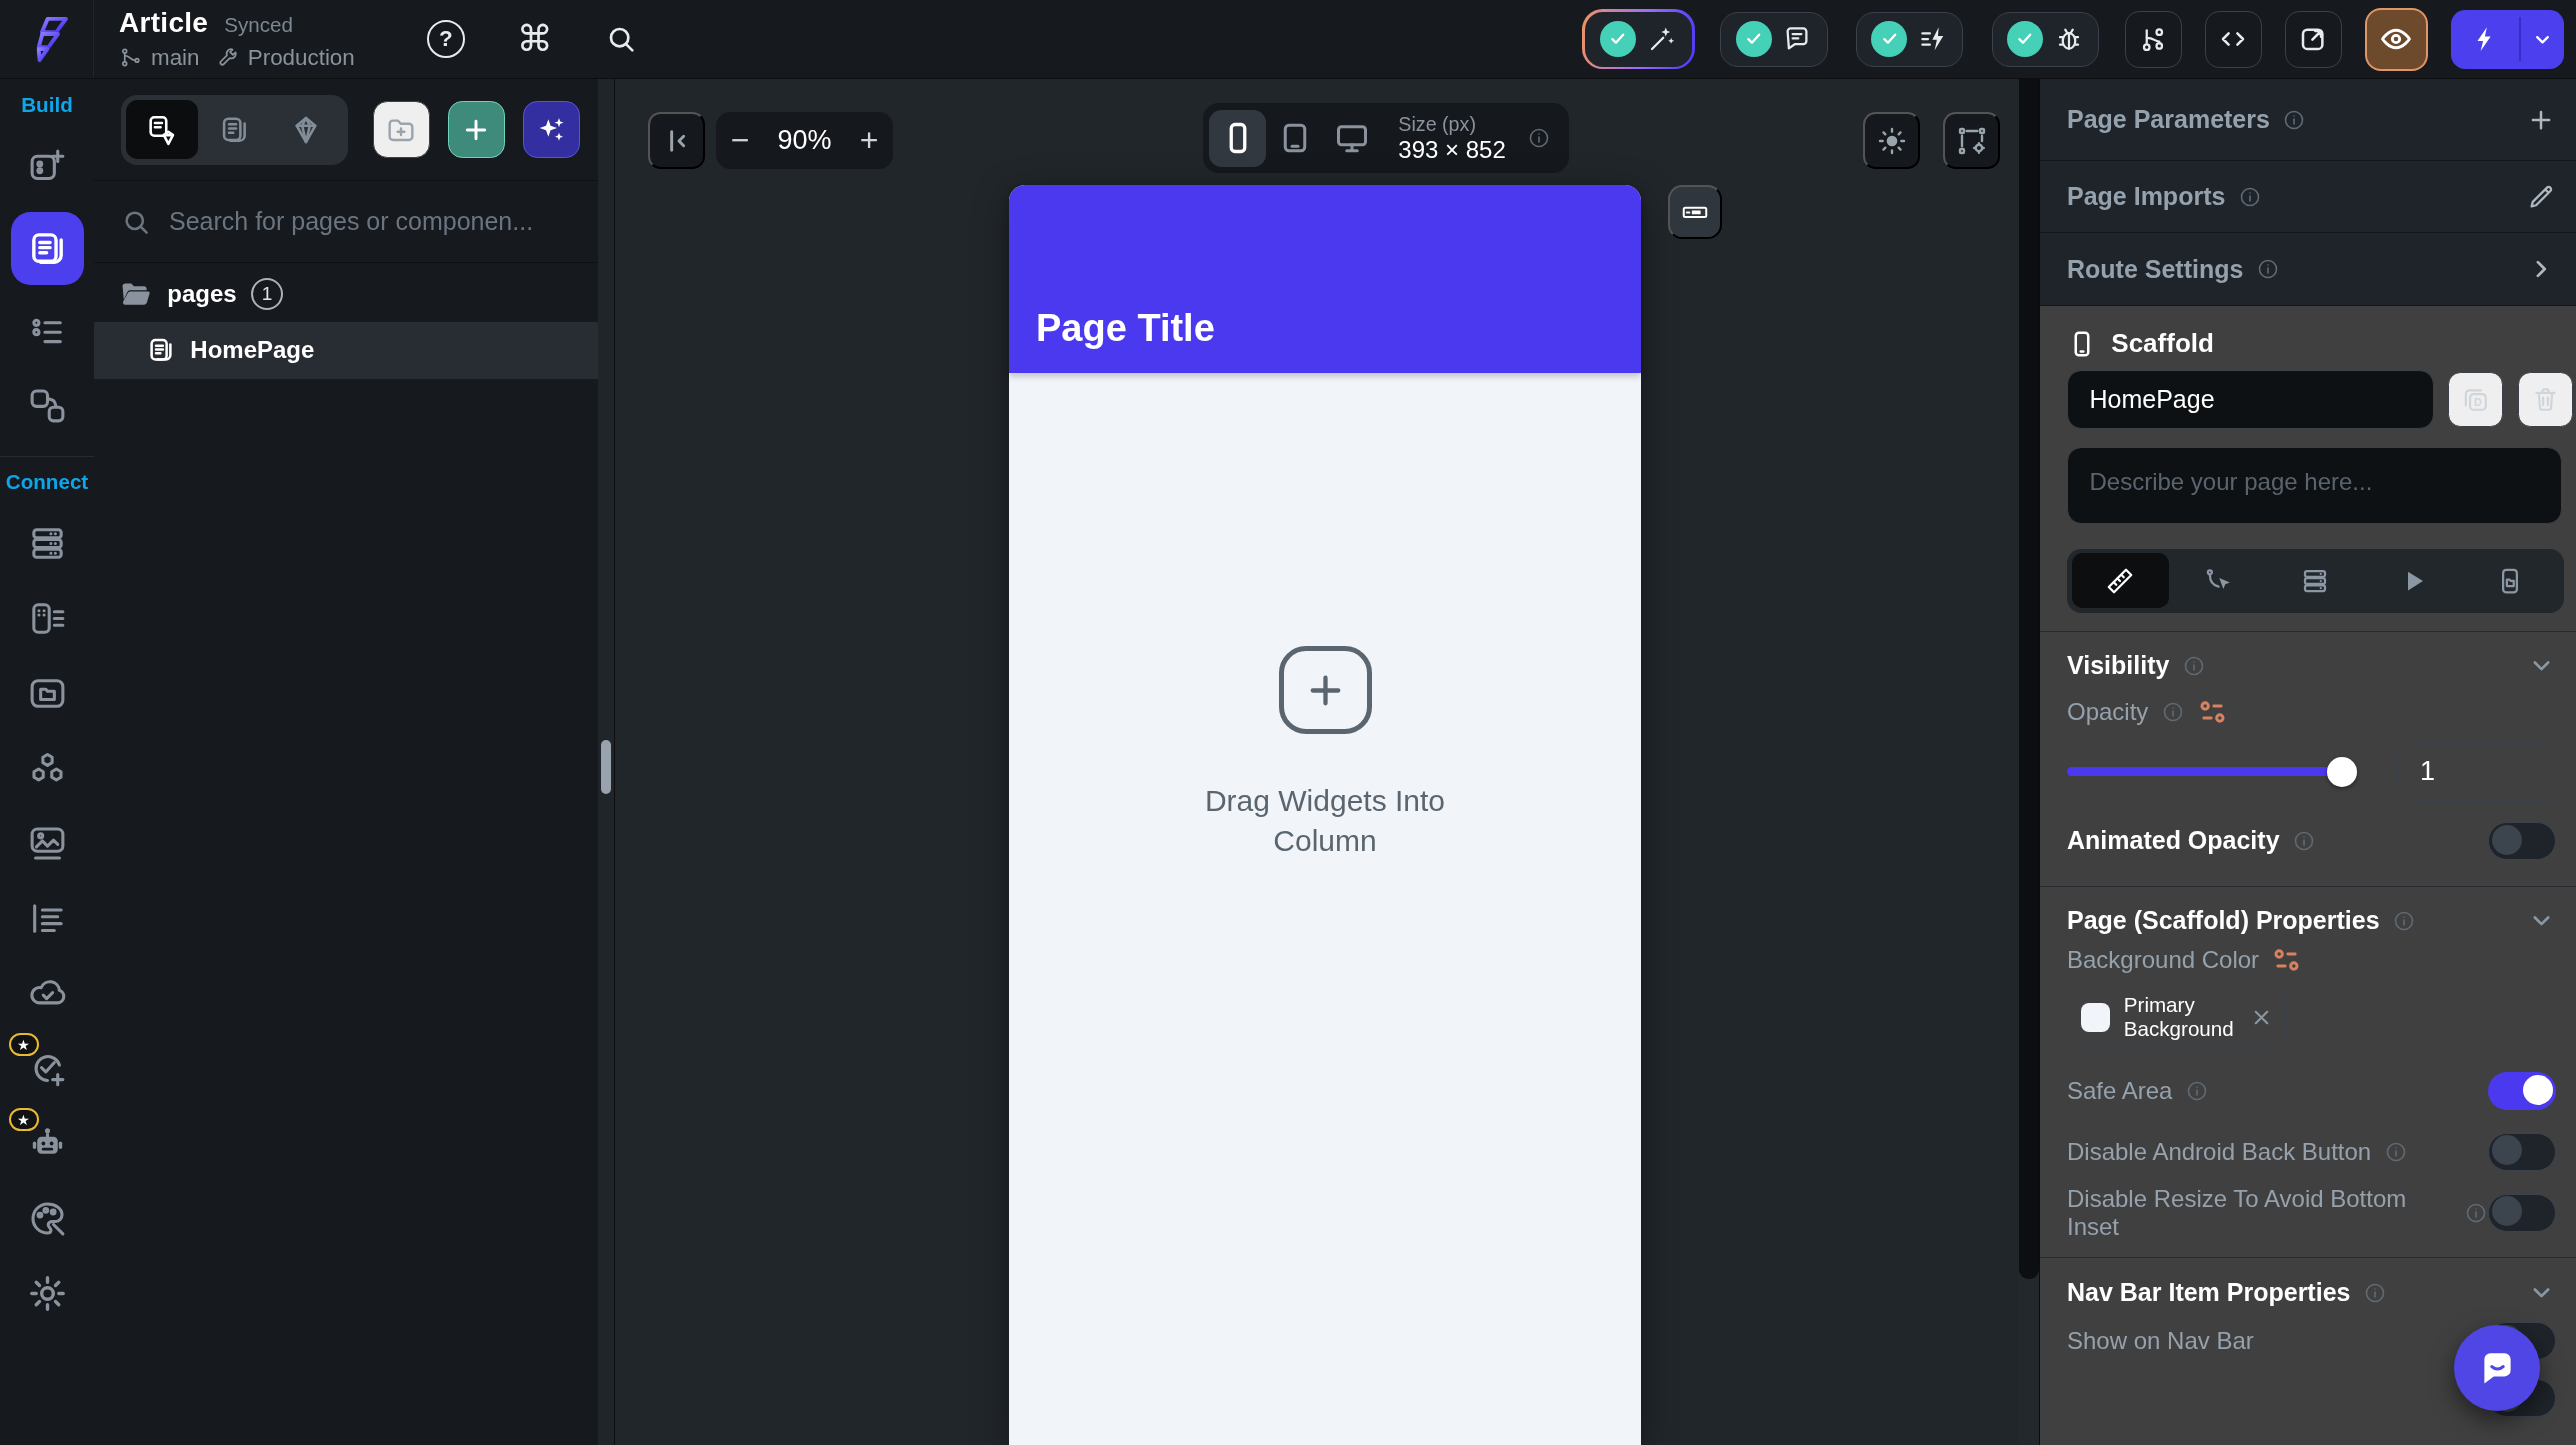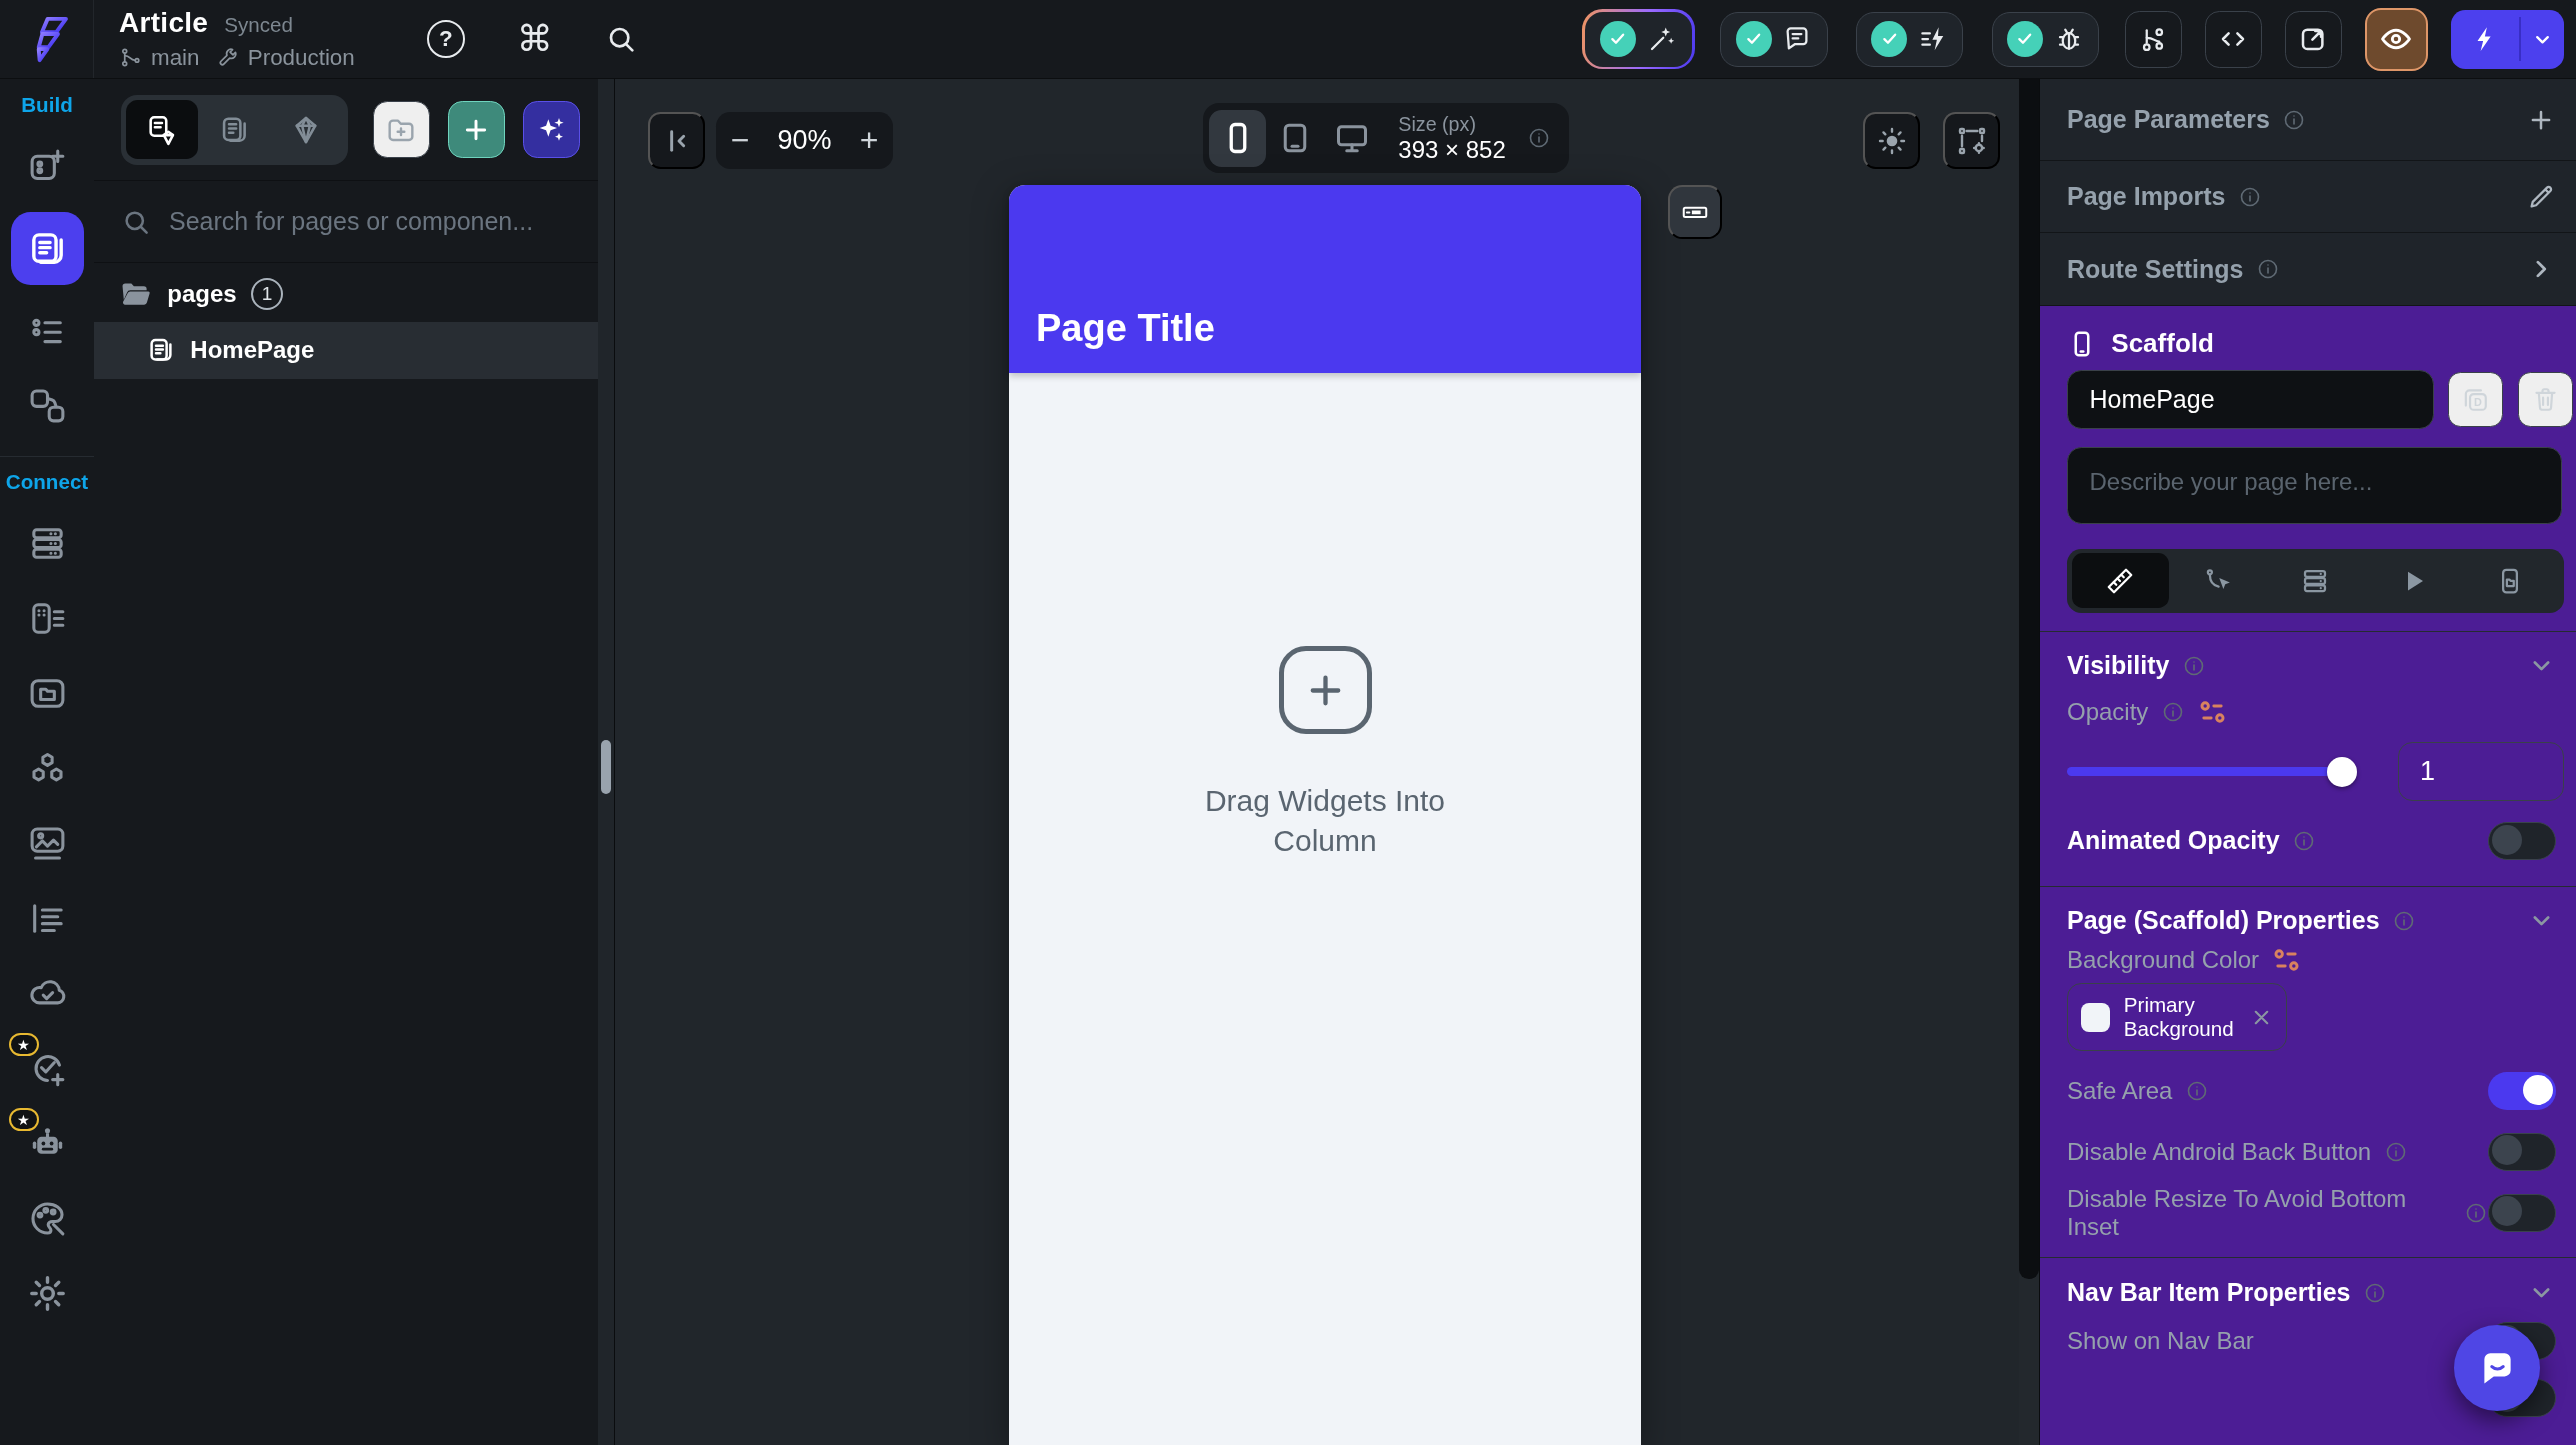--- a/index.html
+++ b/index.html
@@ -104,21 +104,21 @@
   .empty-state { margin-top:273px; display:flex; flex-direction:column; align-items:center; }
   .plus-box { width:93px; height:88px; border:5.4px solid #5a6570; border-radius:27px; display:flex; align-items:center; justify-content:center; color:#5a6570; }
   .plus-box svg { width:47px; height:47px; stroke-width:2.2; }
   .empty-text { margin-top:47px; width:268px; text-align:center; font-size:30px; line-height:1.32; color:#5a6570; }
   .quickadd-btn { position:absolute; left:1053px; top:106px; width:54px; height:54px; background:#30363d; border-radius:14.3px; display:flex; align-items:center; justify-content:center; color:#fff; }
   .quickadd-btn svg { width:30px; height:30px; }
   .cv-scrollbar { position:absolute; top:0; right:0; bottom:0; width:19.7px; background:#23282d; }
   .cv-thumb { position:absolute; top:0; left:0; right:0; height:1200px; background:#0c0e11; border-radius:0 0 9.8px 9.8px; }
 
   
-  .right-panel { width:537px; background:#4c1d95; flex-shrink:0; border-left:1.8px solid #0a0c0e; overflow:hidden; }
+  .right-panel { width:537px; background:#404040; flex-shrink:0; border-left:1.8px solid #0a0c0e; overflow:hidden; }
   .rp-row { height:82px; background:#1f242a; border-bottom:1.8px solid #121518; display:flex; align-items:center; padding:0 19.7px 0 27px; }
   .rp-row.h82 { height:73px; }
   .rp-row.h80 { height:72px; }
   .rp-title { font-size:25px; font-weight:bold; color:#95a1ac; }
   .info-ic { margin-left:12.5px; color:#5f6a74; }
   .info-ic svg { width:24px; height:24px; stroke-width:1.6; }
   .rp-action { margin-left:auto; color:#aeb7c0; }
   .rp-action svg { width:30px; height:30px; }
   .rp-section { padding:0 12.5px 0 27px; border-bottom:1.8px solid #262b31; }
   .scaffold-head { display:flex; align-items:center; gap:14.3px; padding-top:18px; height:57px; }

